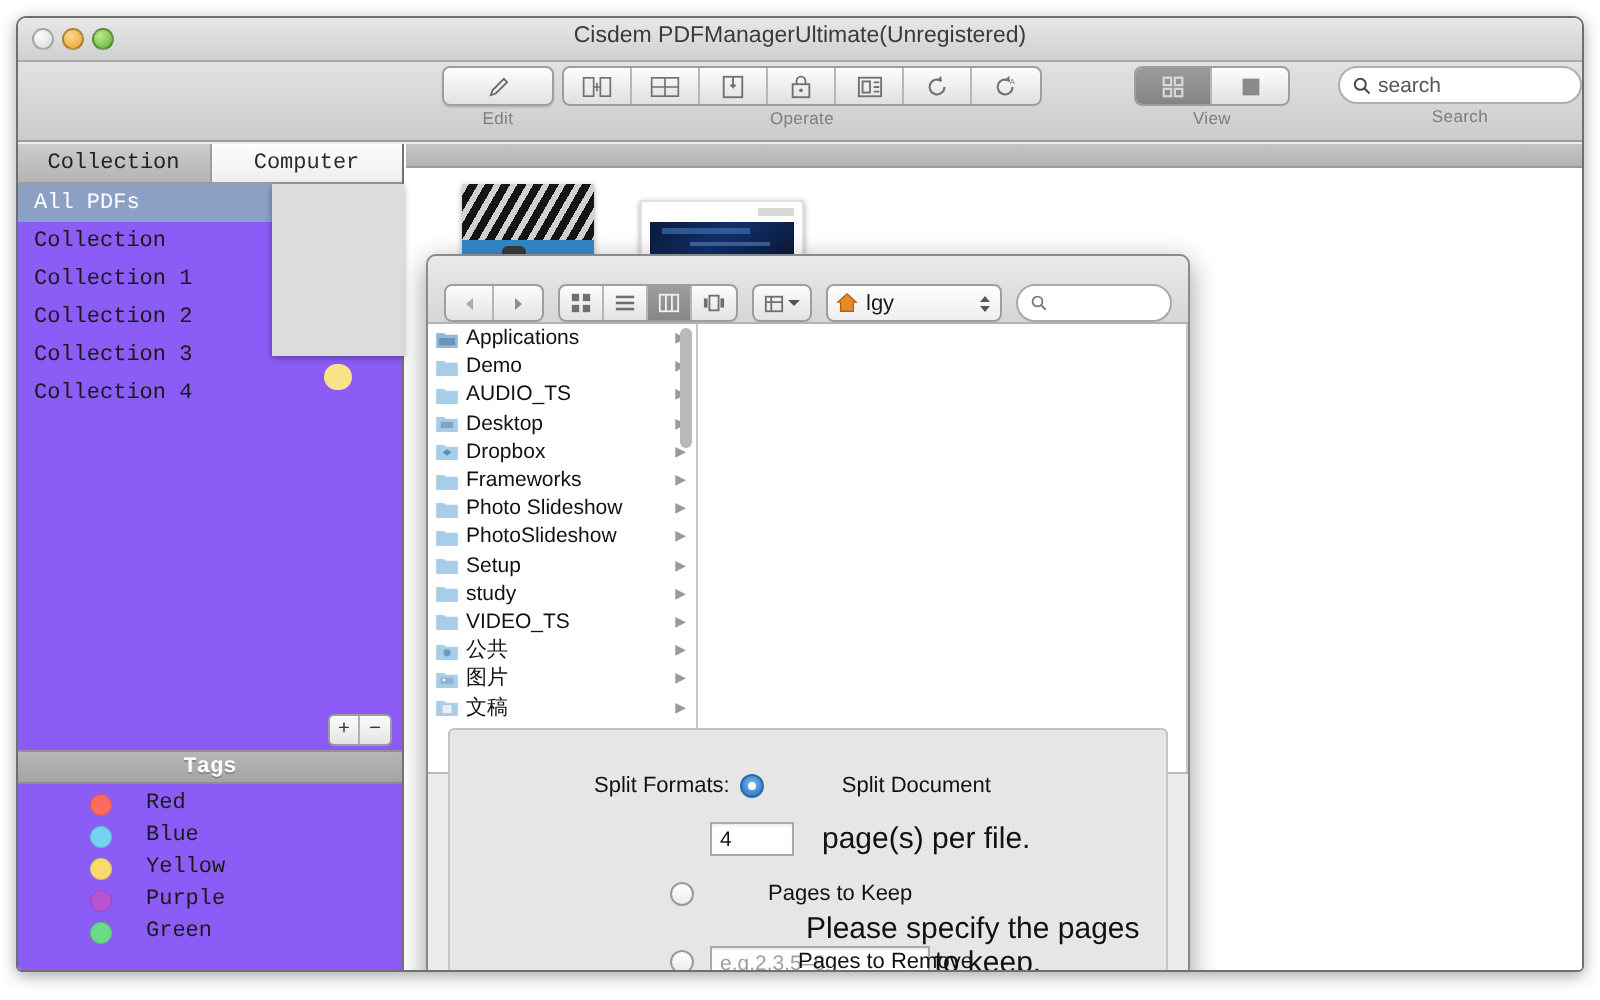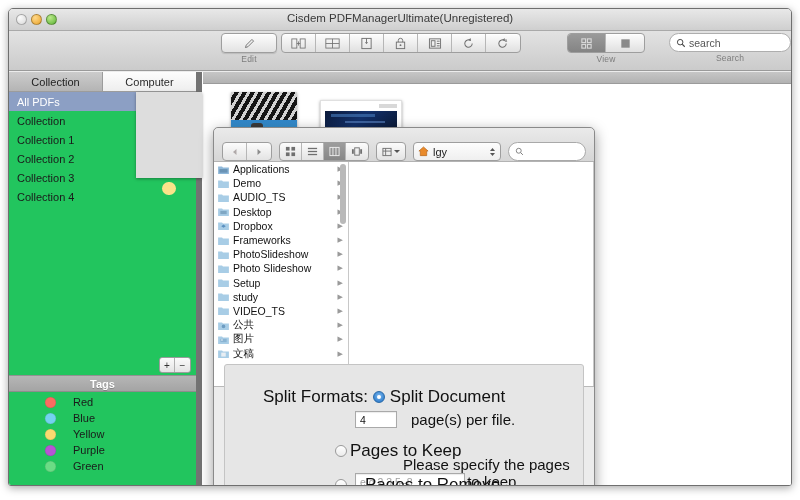--- a/index.html
+++ b/index.html
@@ -57,21 +57,21 @@
     width:122px; height:19px; border-radius:10px; border:1px solid #aeaeae;
     background:#fff; display:flex; align-items:center; padding:0 6px; gap:3px;
   }
   .search-field span{ font-size:10.5px; color:#555; }
 
   
   .content{ position:absolute; top:63px; left:0; right:0; bottom:0; background:#fff; }
 
   
   .sidebar{ position:absolute; left:0; top:0; width:193px; bottom:0;
-     background:#22c55e; border-right:6px solid #737373; }
+     background:#8b5cf6; border-right:1px solid #737373;font-family:Liberation Mono, monospace; }
   .tabs{ display:flex; height:20px; }
   .tab{ flex:1; display:flex; align-items:center; justify-content:center;
      font-size:11px; color:#2b2b2b; border-right:1px solid #9c9c9c;
      border-bottom:1px solid #9c9c9c; }
   .tab:last-child{ border-right:none; }
   .tab.active{ background:linear-gradient(#cccccc,#b4b4b4); color:#222; }
   .tab.inactive{ background:linear-gradient(#fdfdfd,#eeeeee); }
   .coll-list{ position:absolute; top:20px; left:0; right:0; bottom:131px; }
   .coll-item{ height:19px; display:flex; align-items:center; padding-left:8px;
      font-size:11px; color:#1a1a1a; }
@@ -146,21 +146,21 @@
 
   .opts{ position:absolute; top:236px; left:10px; right:10px; height:185px;
      background:#e6e6e6; border:1px solid #c4c4c4; border-radius:3px; }
   .opt-row{ position:absolute; display:flex; align-items:center; gap:5px; }
   .radio{ width:12px; height:12px; border-radius:50%; border:1px solid #9a9a9a;
      background:linear-gradient(#ffffff,#ebebeb); display:flex; align-items:center;
      justify-content:center; flex:none; }
   .radio.on{ background:radial-gradient(circle at 50% 40%,#7cb8ef,#1c6fc4);
      border-color:#2a6aa8; }
   .radio.on::after{ content:""; width:4px; height:4px; border-radius:50%; background:#fff; }
-  .lbl11{ font-size:17px; color:#111; }
+  .lbl11{ font-size:11px; color:#111;margin-left:34px; }
   .lbl11b{ font-size:15px; color:#111; font-weight:normal; }
   .txtfield{ border:1px solid #a9a9a9; background:#fff; height:17px; font-size:10.5px;
      color:#111; display:flex; align-items:center; padding:0 4px;
      box-shadow:0 1px 1px rgba(0,0,0,.08) inset; }
   .txtfield.ph{ color:#a0a0a0; }
 </style>
 </head>
 <body>
 
 <div class="app-window">
@@ -228,20 +228,21 @@
           </svg>
         </div>
         <div class="seg-btn">
           <svg width="14" height="13" viewBox="0 0 15 14">
             <path d="M11 7 a4 4 0 1 1 -1.6 -3.2" fill="none" stroke="#707070" stroke-width="1.1"></path>
             <path d="M9.2 1 L9.6 4 L6.7 3.6 Z" fill="#707070"></path>
             <text x="9.5" y="5.5" font-size="4" fill="#707070" font-family="sans-serif">A</text>
           </svg>
         </div>
       </div>
+      <div class="tb-caption">Operate</div>
     </div>
 
     <div class="tb-group tb-view">
       <div class="seg">
         <div class="seg-btn on">
           <svg width="13" height="13" viewBox="0 0 14 14">
             <rect x="2" y="2" width="4" height="4" fill="none" stroke="#d8d8d8" stroke-width="1.2"></rect>
             <rect x="8" y="2" width="4" height="4" fill="none" stroke="#d8d8d8" stroke-width="1.2"></rect>
             <rect x="2" y="8" width="4" height="4" fill="none" stroke="#d8d8d8" stroke-width="1.2"></rect>
             <rect x="8" y="8" width="4" height="4" fill="none" stroke="#d8d8d8" stroke-width="1.2"></rect>
@@ -480,28 +481,28 @@
             <svg width="11" height="9" viewBox="0 0 12 10">
               <path d="M0 1.6h4.4l1 1.1H12V10H0z" fill="#a8cde6"></path>
               </svg>
             <span>Frameworks</span>
             <span class="arw">▶</span>
           </div>
           <div class="frow">
             <svg width="11" height="9" viewBox="0 0 12 10">
               <path d="M0 1.6h4.4l1 1.1H12V10H0z" fill="#a8cde6"></path>
               </svg>
+            <span>Photo Slideshow</span>
+            <span class="arw">▶</span>
+          </div>
+          <div class="frow">
+            <svg width="11" height="9" viewBox="0 0 12 10">
+              <path d="M0 1.6h4.4l1 1.1H12V10H0z" fill="#a8cde6"></path>
+              </svg>
             <span>PhotoSlideshow</span>
-            <span class="arw">▶</span>
-          </div>
-          <div class="frow">
-            <svg width="11" height="9" viewBox="0 0 12 10">
-              <path d="M0 1.6h4.4l1 1.1H12V10H0z" fill="#a8cde6"></path>
-              </svg>
-            <span>Photo Slideshow</span>
             <span class="arw">▶</span>
           </div>
           <div class="frow">
             <svg width="11" height="9" viewBox="0 0 12 10">
               <path d="M0 1.6h4.4l1 1.1H12V10H0z" fill="#a8cde6"></path>
               </svg>
             <span>Setup</span>
             <span class="arw">▶</span>
           </div>
           <div class="frow">

